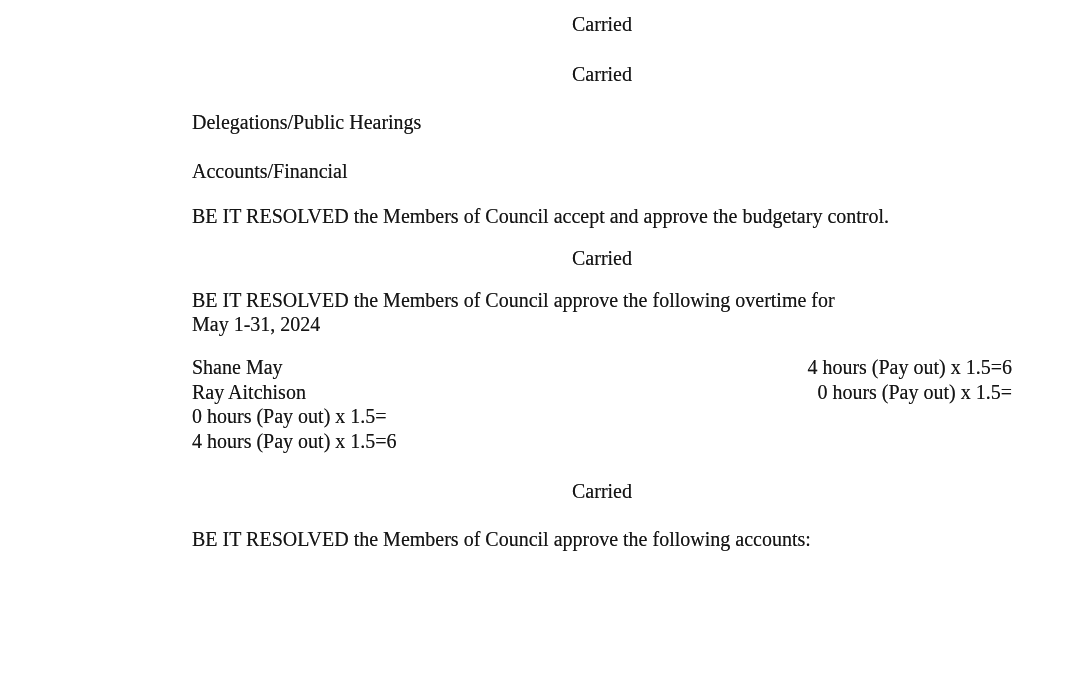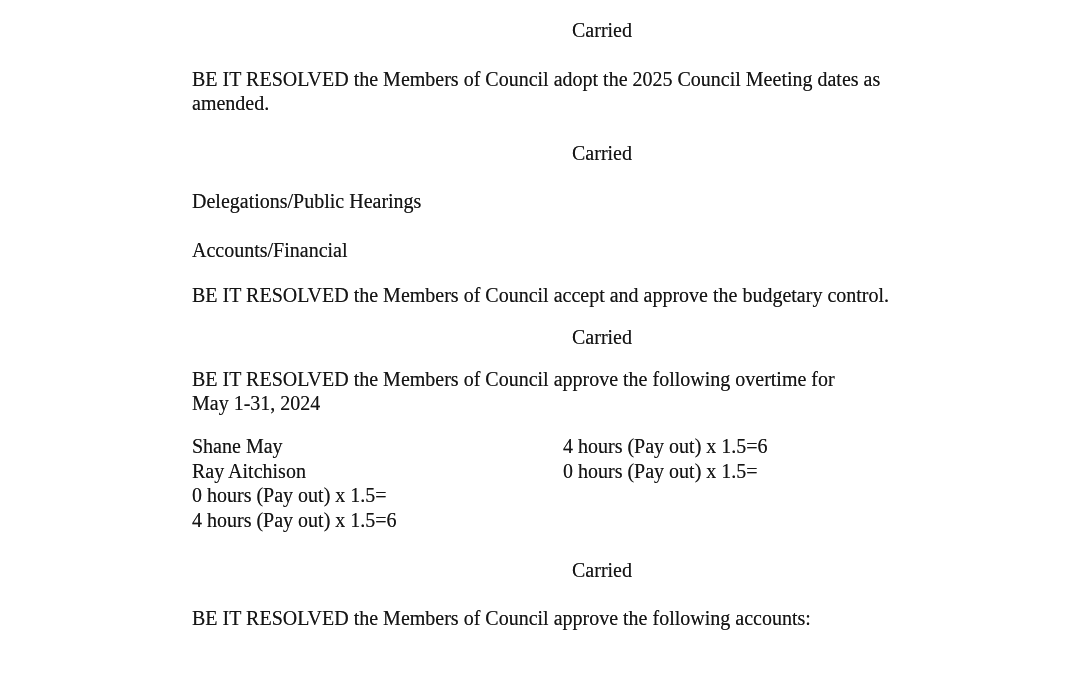--- a/index.html
+++ b/index.html
@@ -12,59 +12,56 @@
     height: 675px;
     overflow: hidden;
     font-family: "Liberation Serif", serif;
     font-size: 20px;
     line-height: 24px;
     color: #151515;
     
     text-shadow: 0 0 0.5px rgba(20,20,20,0.6);
   }
   .page {
-    padding-top: 18px;
+    padding-top: 12px;
     padding-left: 192px;
     width: 820px;
   }
   .carried {
     text-align: center;
   }
   .heading {
     font-weight: normal;
   }
   .para { }
   .mt-25 { margin-top: 25px; }
   .mt-26 { margin-top: 26px; }
   .mt-24 { margin-top: 24px; }
   .mt-19 { margin-top: 19px; }
   .mt-18 { margin-top: 18px; }
   .mt-17 { margin-top: 21px; }
   .overtime-table { }
   .overtime-row {
     display: flex;
     line-height: 24.5px;
+    justify-content: space-between;
   }
   .overtime-name {
     width: 371px;
     flex: 0 0 371px;
   }
   .overtime-calc { }
 </style>
 </head>
 <body>
 
 <div class="page">
 
   <div class="carried">Carried</div>
 
-  <div class="para mt-25">
-    <div>BE IT RESOLVED the Members of Council adopt the 2025 Council Meeting dates as</div>
-    <div>amended.</div>
-  </div>
 
   <div class="carried mt-26">Carried</div>
 
   <div class="heading mt-24">Delegations/Public Hearings</div>
 
 
   <div class="heading mt-25">Accounts/Financial</div>
 
   <div class="para mt-17">BE IT RESOLVED the Members of Council accept and approve the budgetary control.</div>
 

